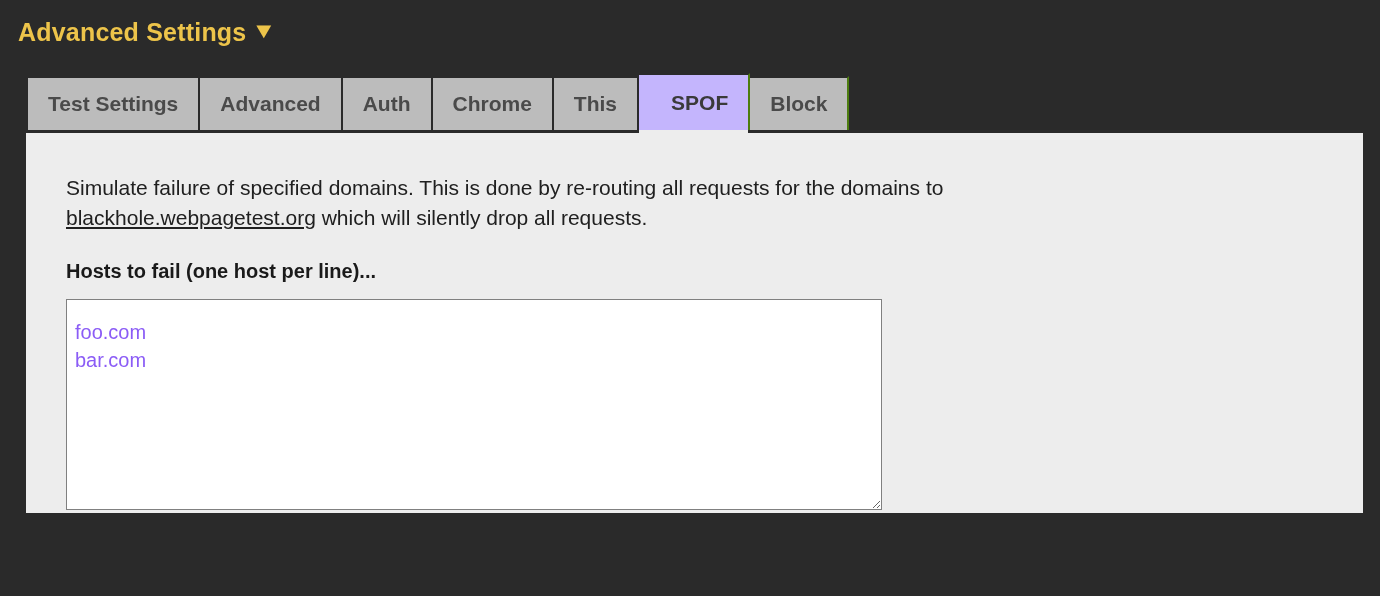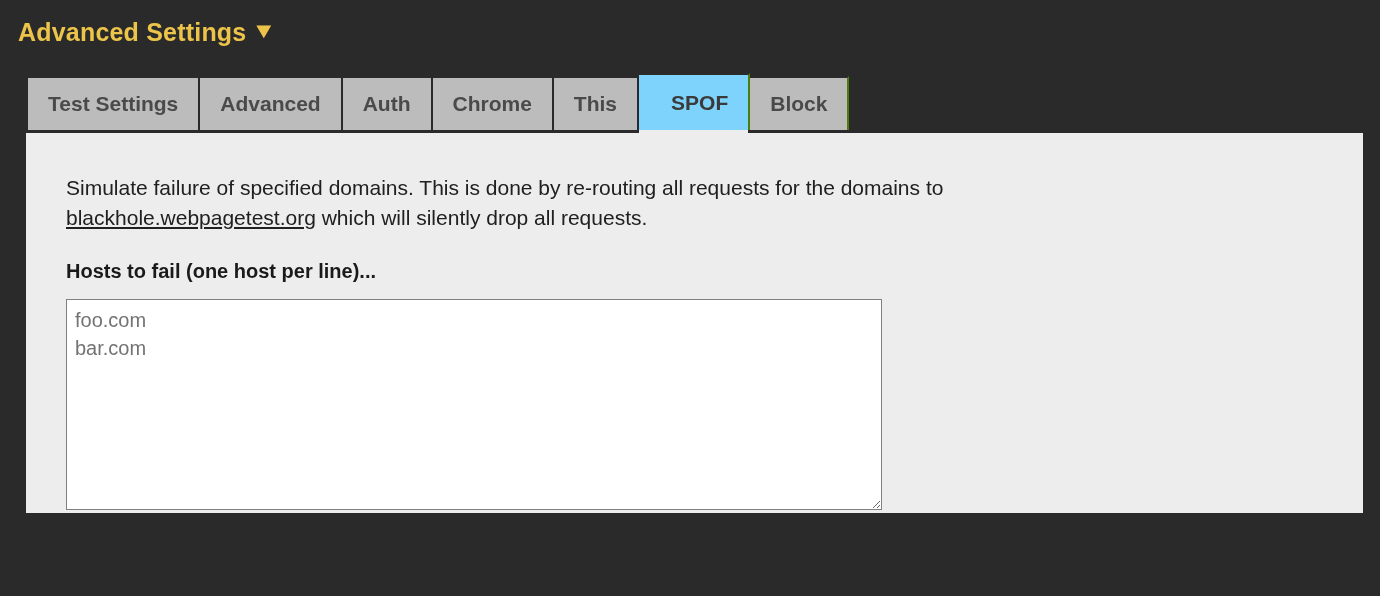--- a/index.html
+++ b/index.html
@@ -71,21 +71,21 @@
     justify-content: center;
     padding: 0 20px;
     font-size: 21px;
     font-weight: bold;
     color: #4a4a4a;
     white-space: nowrap;
     cursor: pointer;
     margin-right: -2px;
   }
   .tab.active {
-    background: #7dd3fc;
+    background: #c4b5fd;
     color: #3a3a3a;
     height: 57px;
     z-index: 3;
     padding-left: 32px;
   }
   .tab.active::after {
     content: "";
     position: absolute;
     left: 0;
     right: 0;
@@ -128,25 +128,25 @@
   }
 
   .hosts-textarea {
     display: block;
     box-sizing: border-box;
     width: 816px;
     height: 211px;
     background: #ffffff;
     border: 1px solid #808080;
     border-radius: 0;
-    padding: 6px 8px;
+    padding: 18px 8px;
     font-family: "Liberation Sans", sans-serif;
     font-size: 20px;
     line-height: 1.42;
-    color: #737373;
+    color: #8b5cf6;
     resize: both;
     outline: none;
     overflow: auto;
   }
 </style>
 </head>
 <body>
 
 <div id="app">
 

